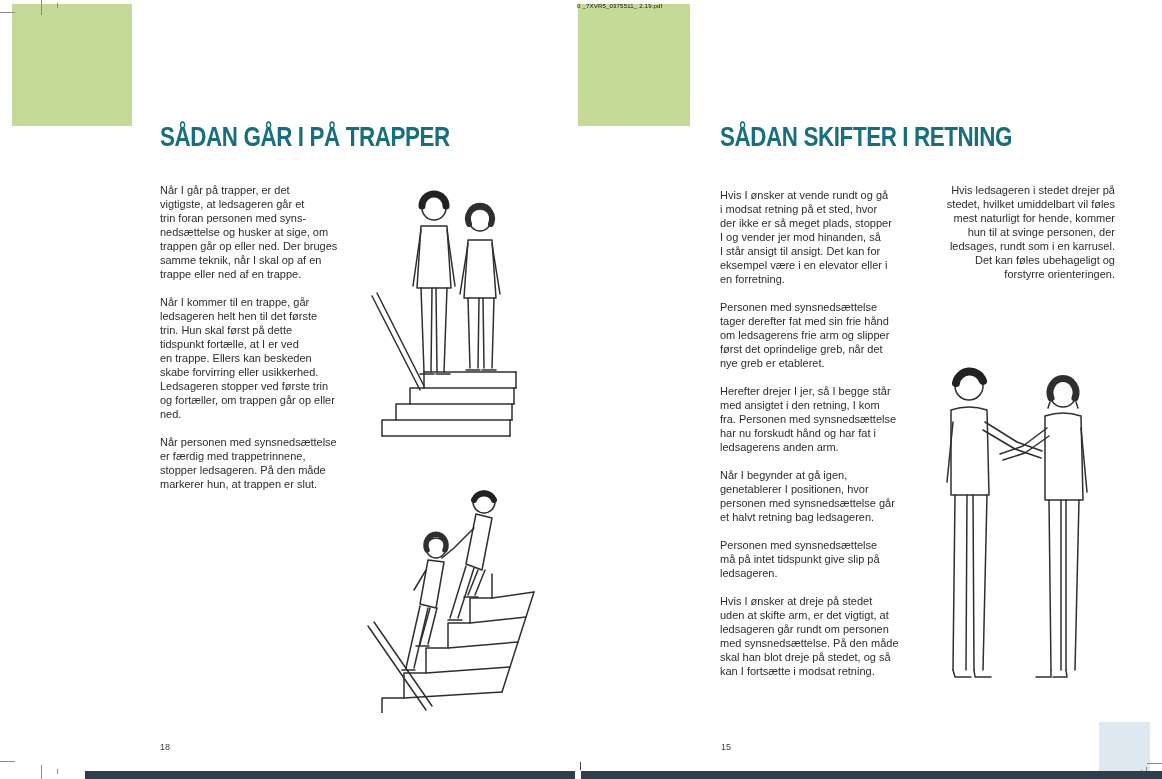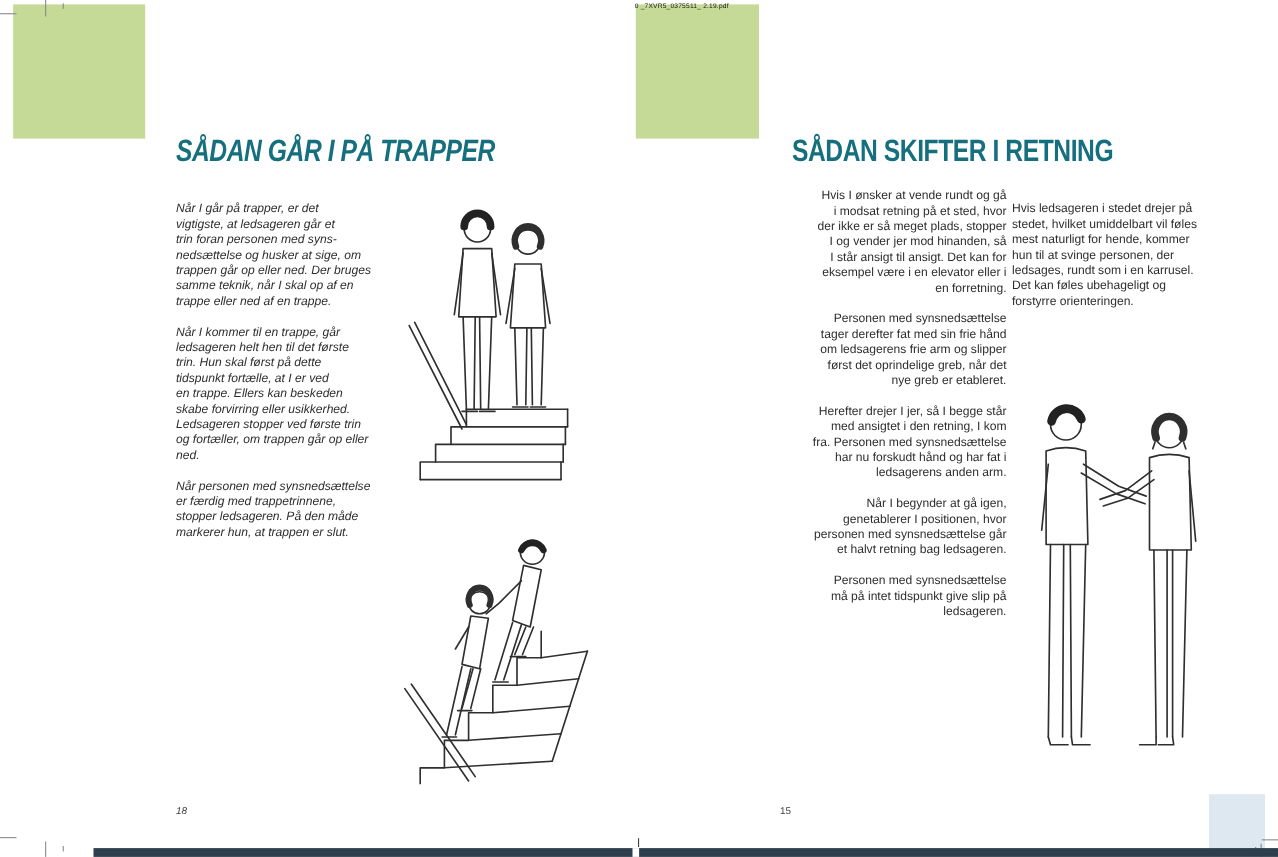--- a/index.html
+++ b/index.html
@@ -13,21 +13,21 @@
   .blue-block{background:#dde8f0;}
   .page-title{
     color:#166f7e;font-weight:700;font-size:28px;line-height:30px;
     letter-spacing:-0.5px;transform:scaleX(0.8);transform-origin:left top;
     white-space:nowrap;
   }
   .body-col p{
     margin:0 0 14px 0;font-size:11px;line-height:14px;color:#2d2d2d;
     white-space:pre-line;
   }
-  .page-number{font-size:9px;color:#3c3c3c;}
+  .page-number{font-size:9px;color:#3c3c3c;margin-top:10px;}
   .tab-label{font-size:6px;color:#15150f;letter-spacing:0.2px;white-space:nowrap;}
   .crop{background:#8a8a8a;}
   .bottom-bar{background:#2e3e4d;}
   .notch{background:#ffffff;}
   .tickdark{background:#3a3f45;}
   svg{display:block;}
 </style>
 </head>
 <body>
 
@@ -41,21 +41,21 @@
 <div class="abs crop" style="left:0;top:12px;width:15px;height:1px;"></div>
 <div class="abs crop" style="left:57px;top:3px;width:1px;height:5px;"></div>
 <div class="abs crop" style="left:0;top:761px;width:15px;height:1px;"></div>
 <div class="abs crop" style="left:41px;top:765px;width:1px;height:14px;"></div>
 <div class="abs crop" style="left:57px;top:769px;width:1px;height:5px;"></div>
 <div class="abs crop" style="left:1147px;top:763px;width:15px;height:1px;"></div>
 <div class="abs crop" style="left:1146px;top:767px;width:1px;height:12px;"></div>
 <div class="abs crop" style="left:1141px;top:770px;width:1px;height:5px;"></div>
 <div class="abs tickdark" style="left:580px;top:762px;width:1px;height:8px;"></div>
 
-<div class="abs" style="left:0;top:0;width:581px;height:770px;font-style:italic;">
+<div class="abs" style="left:0;top:0;width:581px;height:770px;">
 
   <div class="abs page-title" style="left:160px;top:122px;">SÅDAN GÅR I PÅ TRAPPER</div>
 
   <div class="abs body-col" style="left:160px;top:183px;width:205px;">
     <p>Når I går på trapper, er det
 vigtigste, at ledsageren går et
 trin foran personen med syns-
 nedsættelse og husker at sige, om
 trappen går op eller ned. Der bruges
 samme teknik, når I skal op af en
@@ -132,21 +132,21 @@
     </svg>
   </div>
 
   <div class="abs page-number" style="left:160px;top:732px;">18</div>
 </div>
 
 <div class="abs" style="left:581px;top:0;width:581px;height:770px;">
 
   <div class="abs page-title" style="left:139px;top:122px;">SÅDAN SKIFTER I RETNING</div>
 
-  <div class="abs body-col" style="left:139px;top:171px;width:195px;text-align:right;">
+  <div class="abs body-col" style="left:139px;top:188px;width:195px;">
     <p>Hvis I ønsker at vende rundt og gå
 i modsat retning på et sted, hvor
 der ikke er så meget plads, stopper
 I og vender jer mod hinanden, så
 I står ansigt til ansigt. Det kan for
 eksempel være i en elevator eller i
 en forretning.</p>
     <p>Personen med synsnedsættelse
 tager derefter fat med sin frie hånd
 om ledsagerens frie arm og slipper
@@ -157,23 +157,29 @@
 fra. Personen med synsnedsættelse
 har nu forskudt hånd og har fat i
 ledsagerens anden arm.</p>
     <p>Når I begynder at gå igen,
 genetablerer I positionen, hvor
 personen med synsnedsættelse går
 et halvt retning bag ledsageren.</p>
     <p>Personen med synsnedsættelse
 må på intet tidspunkt give slip på
 ledsageren.</p>
-  </div>
-
-  <div class="abs body-col" style="left:339px;top:183px;width:195px;">
+    <p>Hvis I ønsker at dreje på stedet
+uden at skifte arm, er det vigtigt, at
+ledsageren går rundt om personen
+med synsnedsættelse. På den måde
+skal han blot dreje på stedet, og så
+kan I fortsætte i modsat retning.</p>
+  </div>
+
+  <div class="abs body-col" style="left:339px;top:183px;width:195px;text-align:right;">
     <p>Hvis ledsageren i stedet drejer på
 stedet, hvilket umiddelbart vil føles
 mest naturligt for hende, kommer
 hun til at svinge personen, der
 ledsages, rundt som i en karrusel.
 Det kan føles ubehageligt og
 forstyrre orienteringen.</p>
   </div>
 
   <div class="abs" style="left:344px;top:350px;width:185px;height:345px;">
@@ -195,17 +201,17 @@
         <path d="M120,66 Q138,60 156,66 L158,150 L120,150 Z" fill="#ffffff"></path>
         <path d="M122,78 L98,96 L75,104"></path>
         <path d="M124,86 L100,103 L78,110"></path>
         <path d="M156,78 L162,142"></path>
         <path d="M124,150 L126,320 M136,150 L136,320 M141,150 L141,320 M154,150 L150,320"></path>
         <path d="M126,320 L126,327 L111,327 M141,320 L142,327 L128,327"></path>
       </g>
     </svg>
   </div>
 
-  <div class="abs page-number" style="left:128px;top:732px;">15</div>
+  <div class="abs page-number" style="left:140px;top:732px;">15</div>
 </div>
 
 <div class="abs bottom-bar" style="left:85px;top:771px;width:1077px;height:8px;"></div>
 <div class="abs notch" style="left:575px;top:771px;width:6px;height:8px;"></div>
 
 </body></html>

